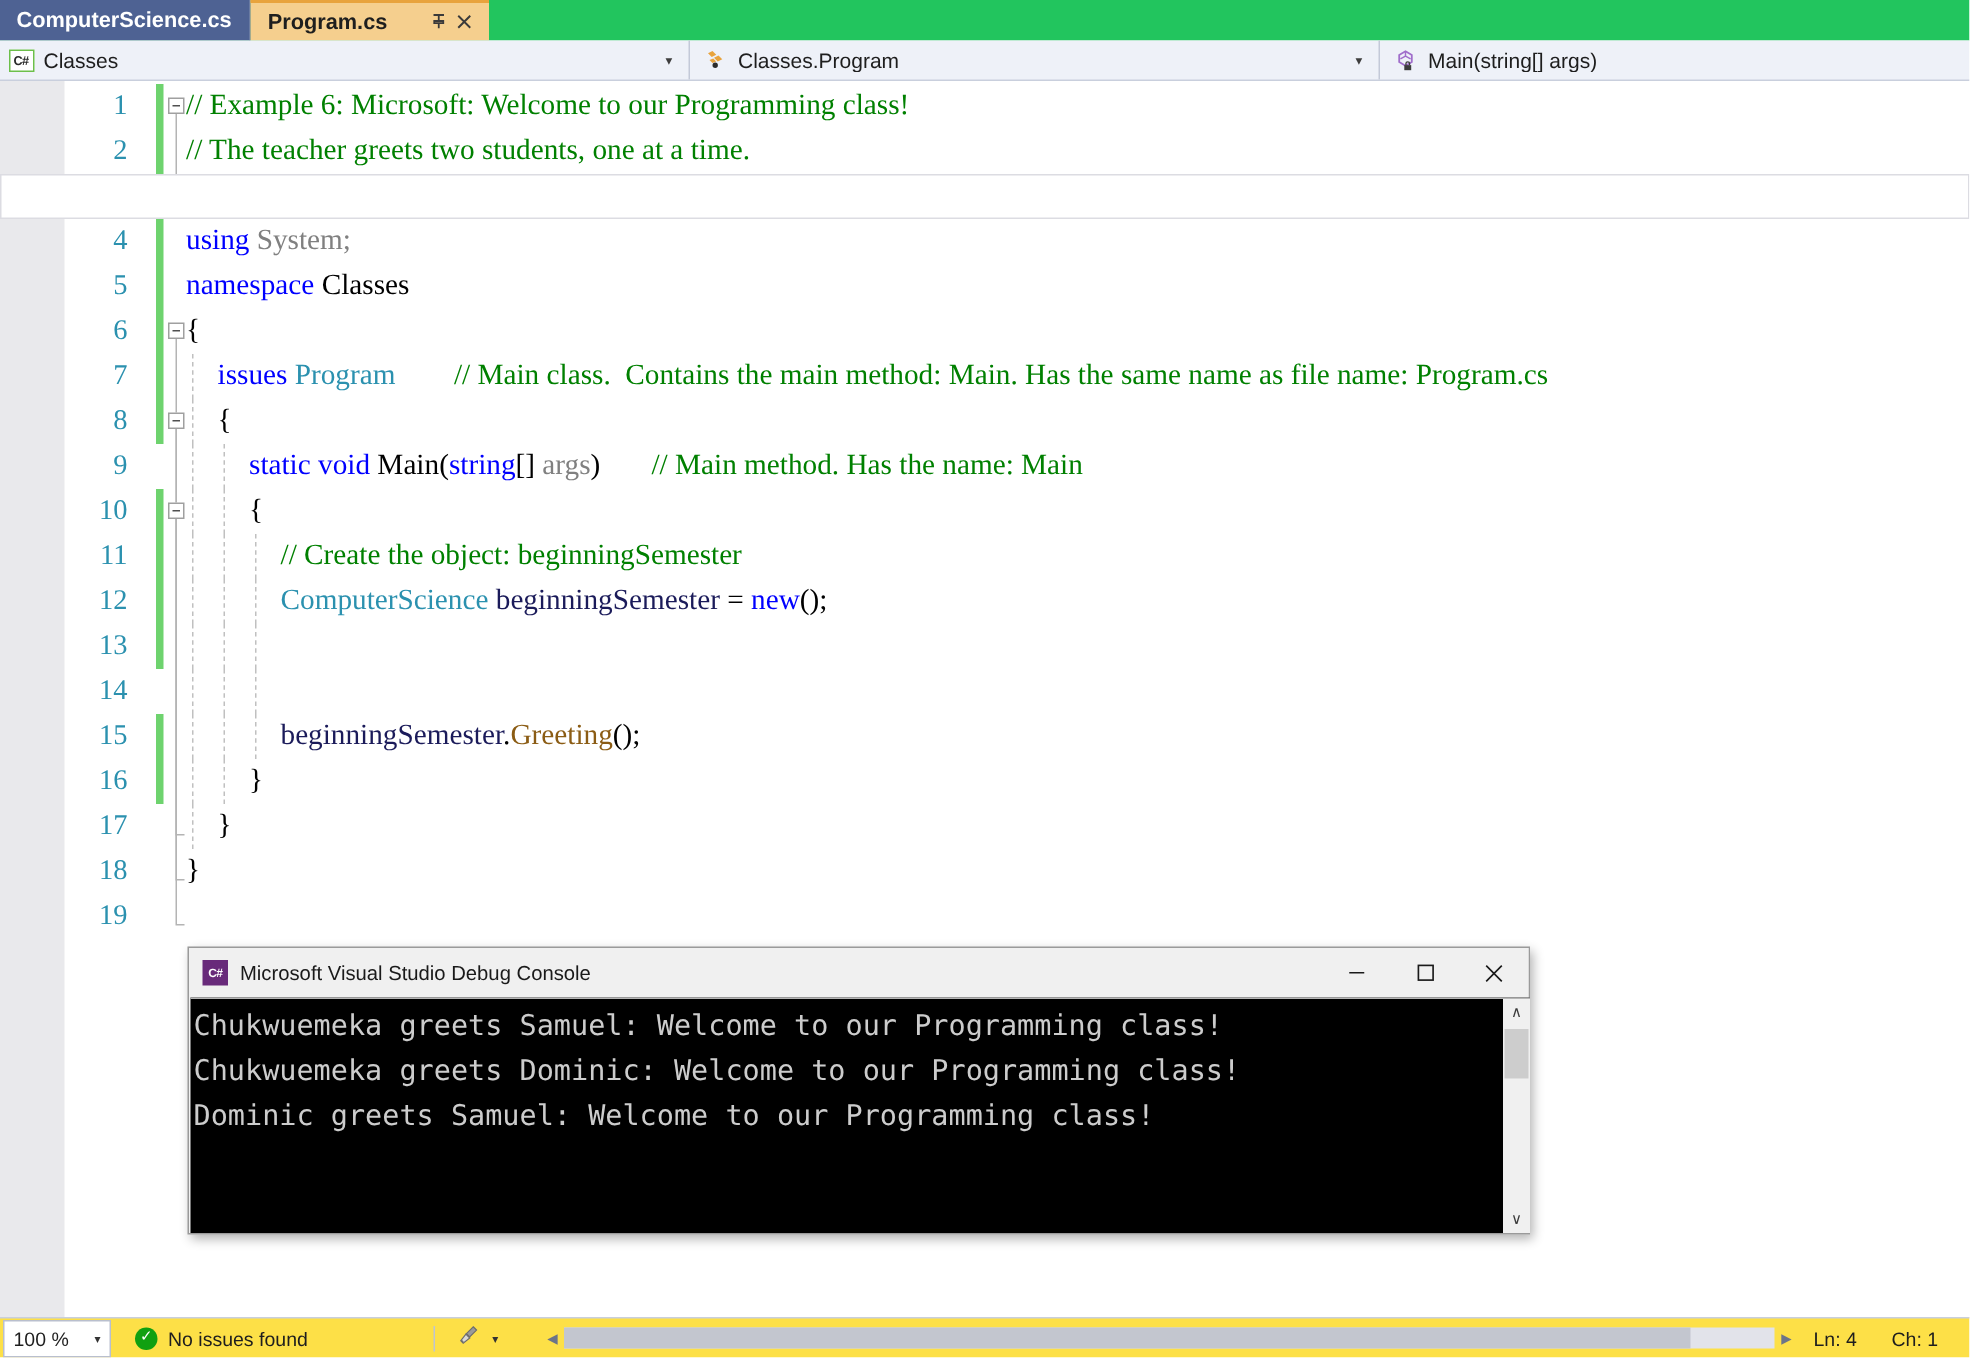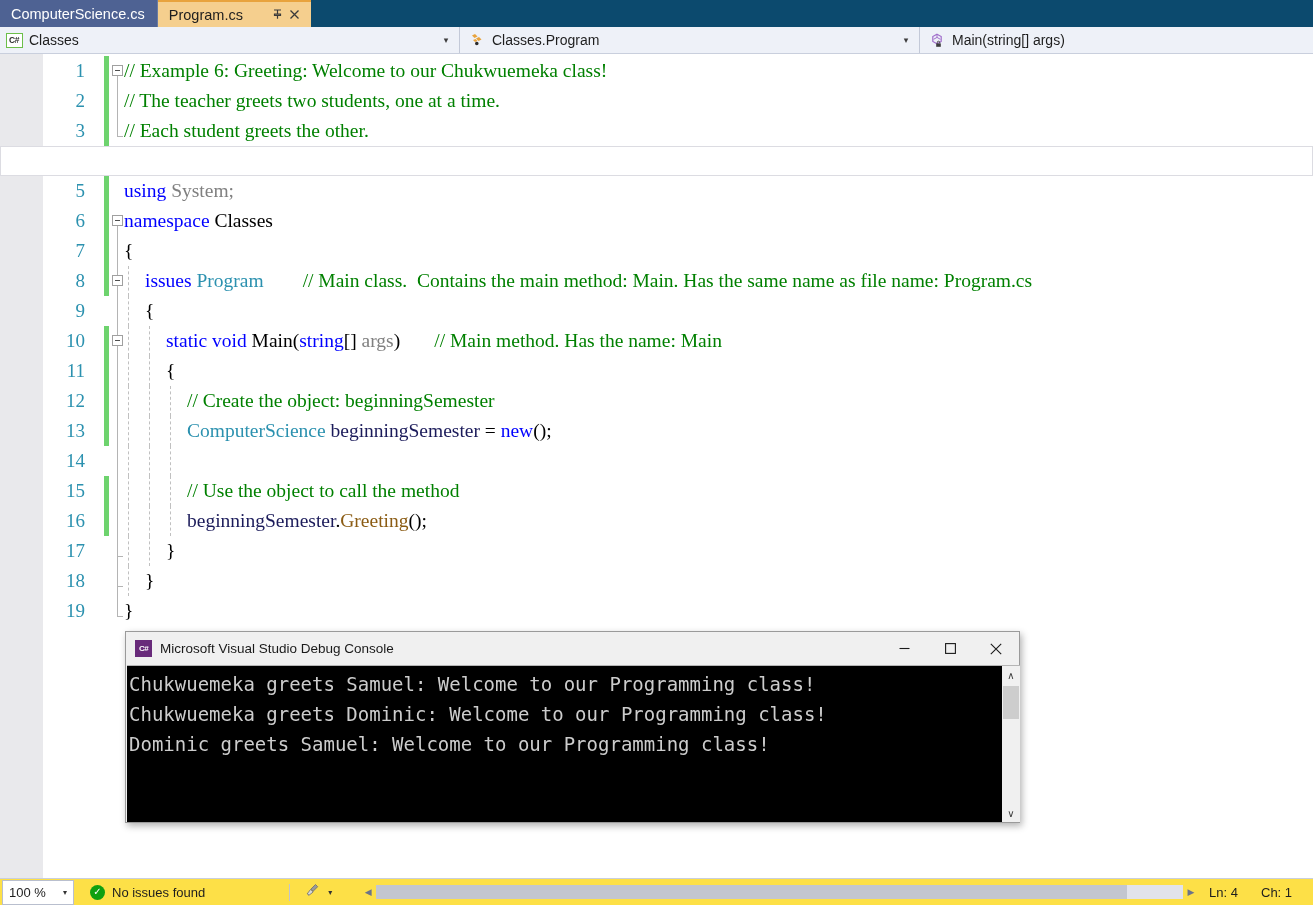--- a/index.html
+++ b/index.html
@@ -14,23 +14,24 @@
     overflow: hidden;
     font-family: "Liberation Sans", sans-serif;
     -webkit-font-smoothing: antialiased;
   }
 
   
   #tab-strip {
     position: absolute;
     left: 0; top: 0;
     width: 1313px; height: 27px;
-    background: #0c4a6e;
+    background: #22c55e;
     display: flex;
     align-items: flex-end;
+    font-weight: bold;
   }
   .tab {
     height: 27px;
     display: flex;
     align-items: center;
     font-size: 14.5px;
     box-sizing: border-box;
     white-space: nowrap;
   }
   .tab-inactive {
@@ -478,35 +479,34 @@
       <div class="outline-vline" style="left: 5px; top: 232px; height: 300px;"></div>
       <div class="outline-endtick" style="left: 5px; top: 532px;"></div>
       <div class="outline-vline" style="left: 5px; top: 292px; height: 210px;"></div>
       <div class="outline-endtick" style="left: 5px; top: 502px;"></div>
       <div class="outline-box" style="left: 0px; top: 11px;"></div>
       <div class="outline-box" style="left: 0px; top: 161px;"></div>
       <div class="outline-box" style="left: 0px; top: 221px;"></div>
       <div class="outline-box" style="left: 0px; top: 281px;"></div>
     </div>
   <div id="code-layer">
-      <div class="code-line"><span style="padding-left: 0px;"><span class="cmt">// Example 6: Greeting: Welcome to our Chukwuemeka class!</span></span></div>
+      <div class="code-line"><span style="padding-left: 0px;"><span class="cmt">// Example 6: Microsoft: Welcome to our Programming class!</span></span></div>
       <div class="code-line"><span style="padding-left: 0px;"><span class="cmt">// The teacher greets two students, one at a time.</span></span></div>
-      <div class="code-line"><span style="padding-left: 0px;"><span class="cmt">// Each student greets the other.</span></span></div>
       <div class="code-line current-line"><span style="padding-left: 0px;"><span class="pun"></span></span></div>
       <div class="code-line"><span style="padding-left: 0px;"><span class="kw">using </span><span class="par">System;</span></span></div>
       <div class="code-line"><span style="padding-left: 0px;"><span class="kw">namespace </span><span class="pun">Classes</span></span></div>
       <div class="code-line"><span style="padding-left: 0px;"><span class="pun">{</span></span></div>
       <div class="code-line"><span class="indent-guide" style="left: 128px;"></span><span style="padding-left: 21px;"><span class="kw">issues </span><span class="typ">Program</span><span class="pun">        </span><span class="cmt">// Main class.  Contains the main method: Main. Has the same name as file name: Program.cs</span></span></div>
       <div class="code-line"><span class="indent-guide" style="left: 128px;"></span><span style="padding-left: 21px;"><span class="pun">{</span></span></div>
       <div class="code-line"><span class="indent-guide" style="left: 128px;"></span><span class="indent-guide" style="left: 149px;"></span><span style="padding-left: 42px;"><span class="kw">static void </span><span class="pun">Main</span><span class="pun">(</span><span class="kw">string</span><span class="pun">[] </span><span class="par">args</span><span class="pun">)</span><span class="pun">       </span><span class="cmt">// Main method. Has the name: Main</span></span></div>
       <div class="code-line"><span class="indent-guide" style="left: 128px;"></span><span class="indent-guide" style="left: 149px;"></span><span style="padding-left: 42px;"><span class="pun">{</span></span></div>
       <div class="code-line"><span class="indent-guide" style="left: 128px;"></span><span class="indent-guide" style="left: 149px;"></span><span class="indent-guide" style="left: 170px;"></span><span style="padding-left: 63px;"><span class="cmt">// Create the object: beginningSemester</span></span></div>
       <div class="code-line"><span class="indent-guide" style="left: 128px;"></span><span class="indent-guide" style="left: 149px;"></span><span class="indent-guide" style="left: 170px;"></span><span style="padding-left: 63px;"><span class="typ">ComputerScience</span><span class="pun"> </span><span class="loc">beginningSemester</span><span class="pun"> = </span><span class="kw">new</span><span class="pun">();</span></span></div>
       <div class="code-line"><span class="indent-guide" style="left: 128px;"></span><span class="indent-guide" style="left: 149px;"></span><span class="indent-guide" style="left: 170px;"></span><span style="padding-left: 63px;"><span class="pun"></span></span></div>
-      <div class="code-line"><span class="indent-guide" style="left: 128px;"></span><span class="indent-guide" style="left: 149px;"></span><span class="indent-guide" style="left: 170px;"></span><span style="padding-left: 63px;"><span class="cmt">// Use the object to call the method</span></span></div>
+      <div class="code-line"><span class="indent-guide" style="left: 128px;"></span><span class="indent-guide" style="left: 149px;"></span><span class="indent-guide" style="left: 170px;"></span></div>
       <div class="code-line"><span class="indent-guide" style="left: 128px;"></span><span class="indent-guide" style="left: 149px;"></span><span class="indent-guide" style="left: 170px;"></span><span style="padding-left: 63px;"><span class="loc">beginningSemester</span><span class="pun">.</span><span class="mth">Greeting</span><span class="pun">();</span></span></div>
       <div class="code-line"><span class="indent-guide" style="left: 128px;"></span><span class="indent-guide" style="left: 149px;"></span><span style="padding-left: 42px;"><span class="pun">}</span></span></div>
       <div class="code-line"><span class="indent-guide" style="left: 128px;"></span><span style="padding-left: 21px;"><span class="pun">}</span></span></div>
       <div class="code-line"><span style="padding-left: 0px;"><span class="pun">}</span></span></div>
     </div>
 </div>
 
 <div id="console-window">
   <div id="console-titlebar">
     <div id="console-app-icon">C#</div>

